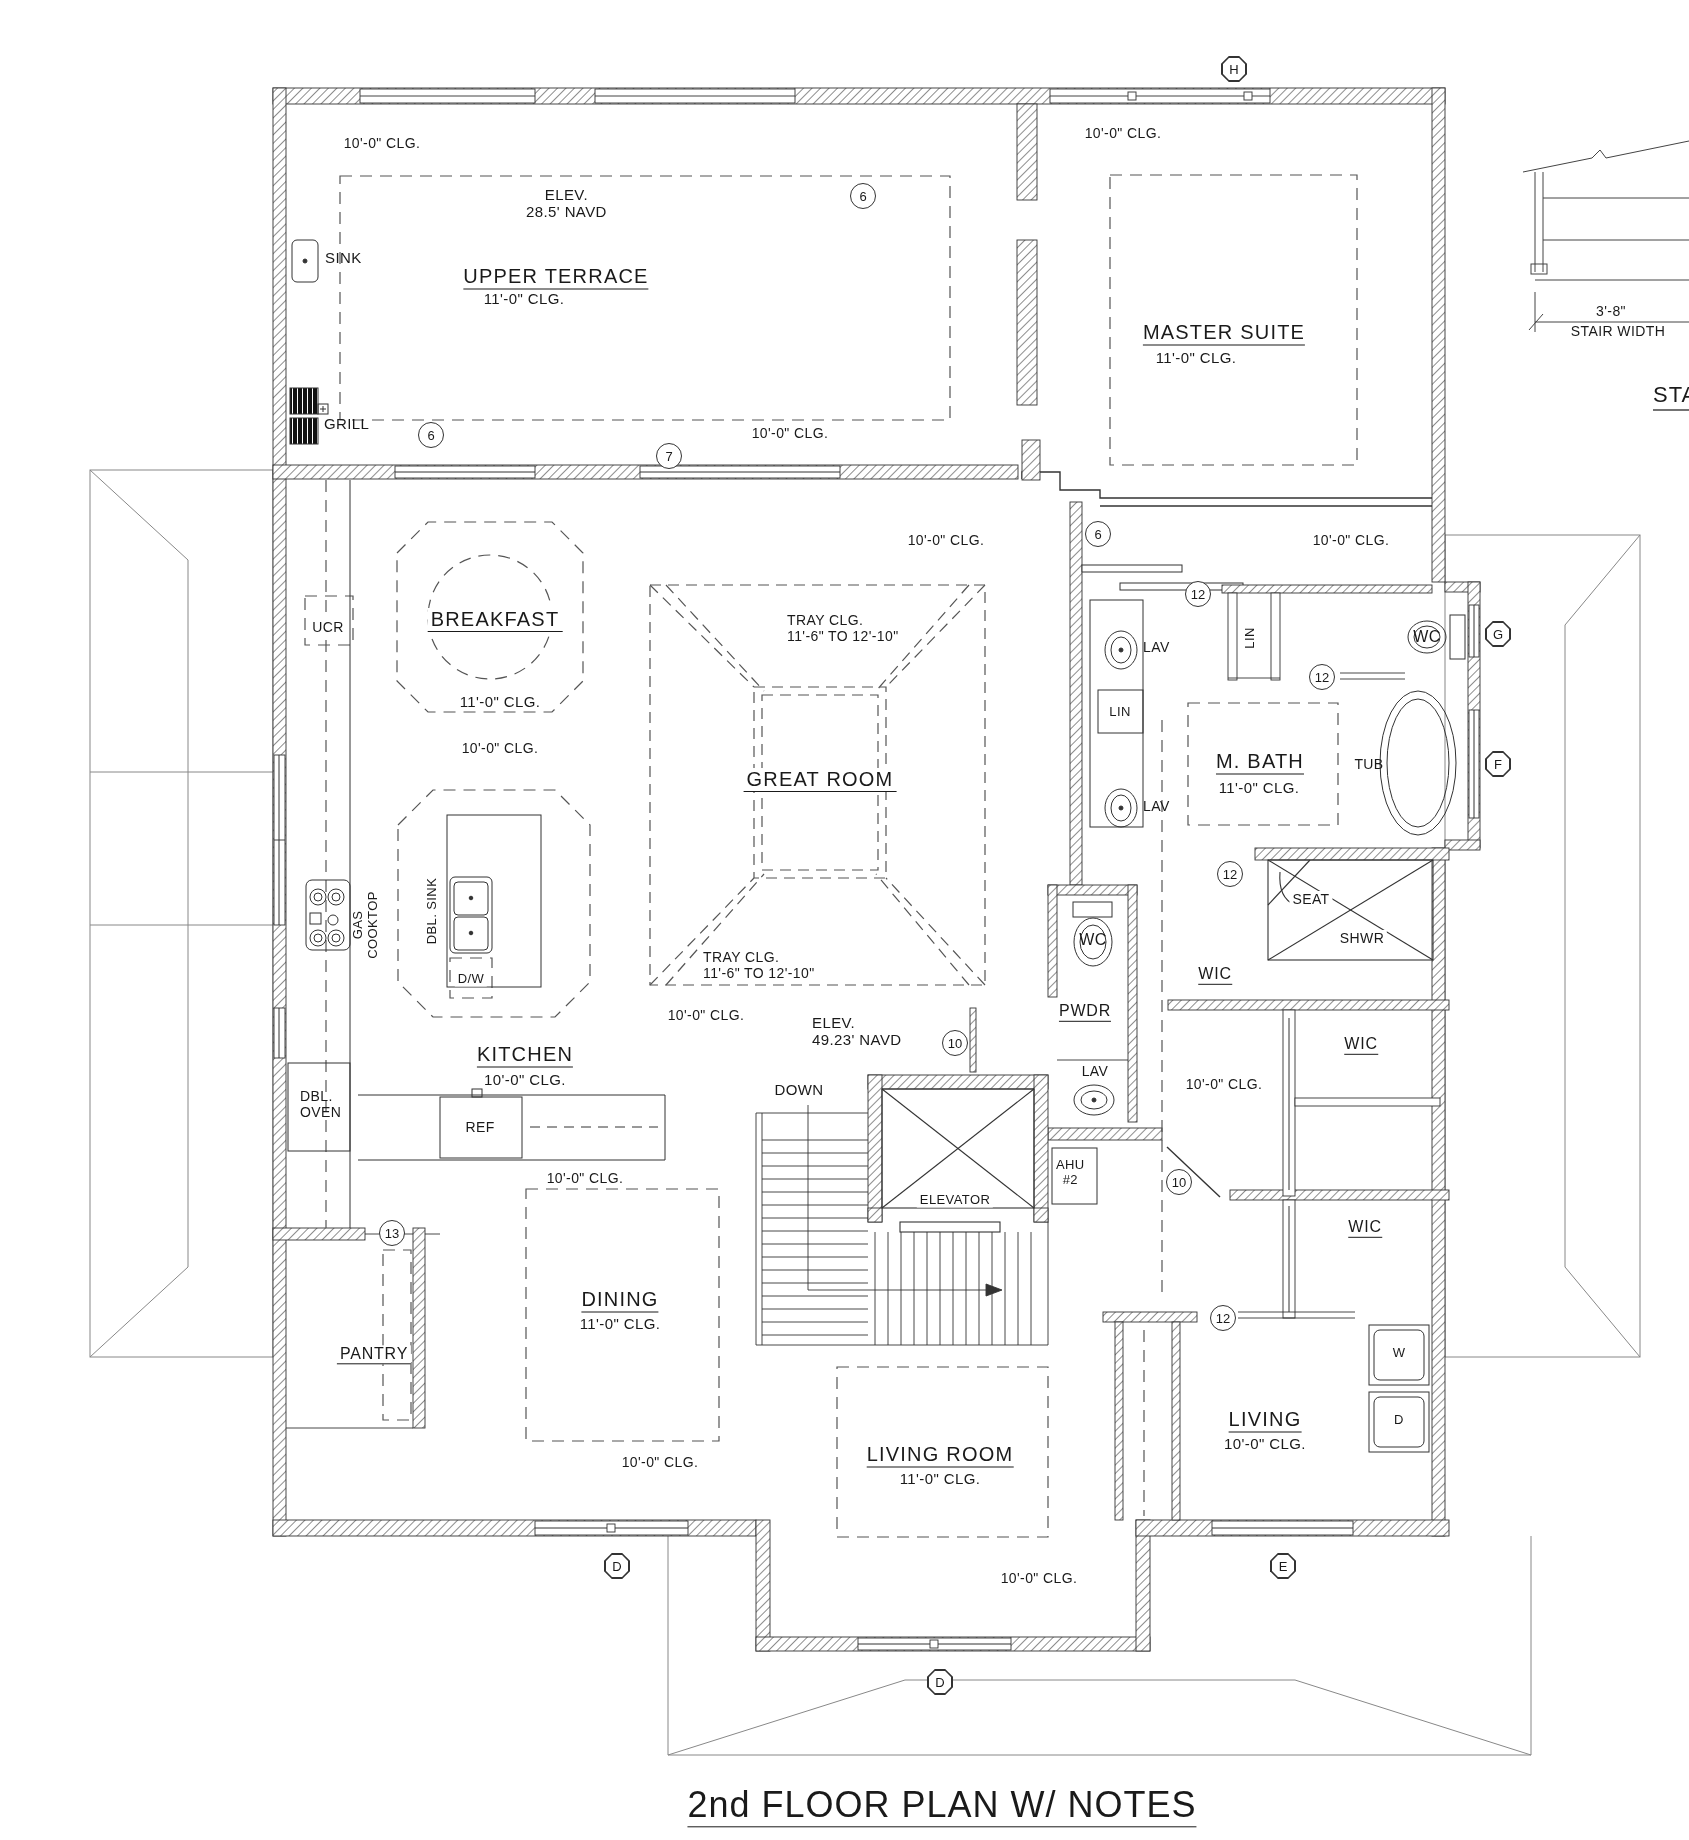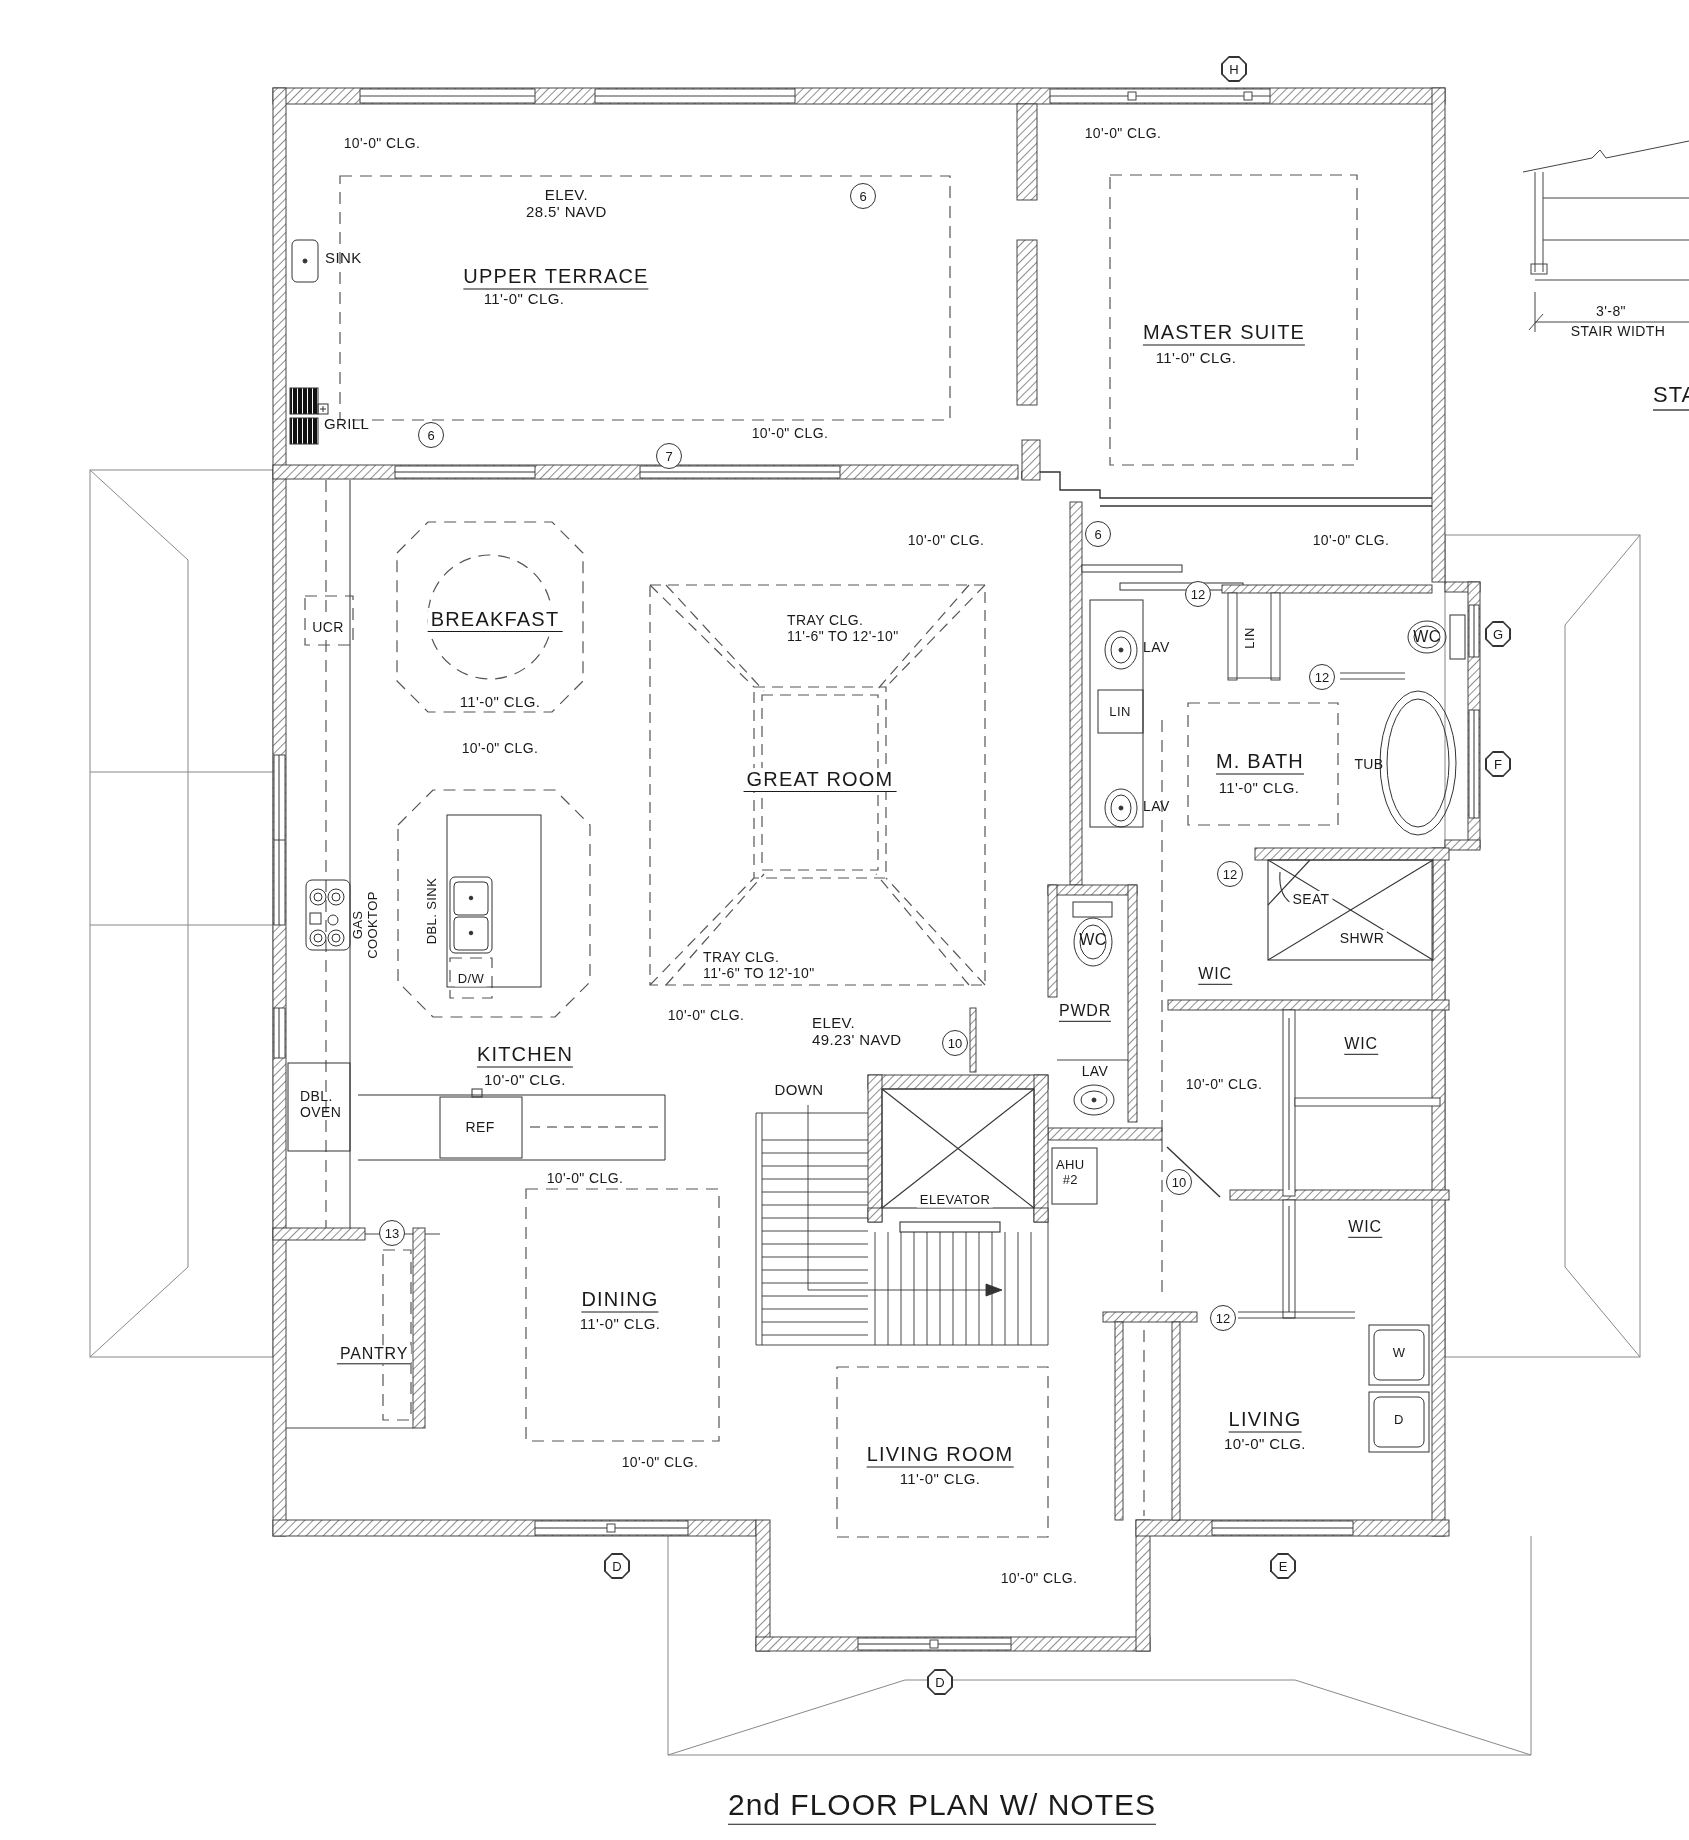--- a/index.html
+++ b/index.html
@@ -5,21 +5,21 @@
   html,body{margin:0;padding:0;background:#fff;}
   #plan{position:relative;width:1689px;height:1840px;background:#fff;overflow:hidden;
         font-family:"Liberation Sans", sans-serif;color:#1a1a1a;}
   svg{position:absolute;left:0;top:0;}
   .t{position:absolute;white-space:nowrap;color:#1a1a1a;letter-spacing:.4px;line-height:1.15;}
   .c{transform:translate(-50%,-50%);}
   .cl{transform:translate(0,-50%);}
   .vert{transform:translate(-50%,-50%) rotate(-90deg);}
   .s12{font-size:16px;} .s13{font-size:13px;} .s14{font-size:14px;} .s15{font-size:15px;}
   .s16{font-size:16px;letter-spacing:.8px;} .s20{font-size:20px;letter-spacing:1.2px;}
-  .s22{font-size:22px;letter-spacing:1px;} .s30{font-size:30px;letter-spacing:1px;}
+  .s22{font-size:22px;letter-spacing:1px;} .s30{font-size:36px;letter-spacing:1px;}
   .u{border-bottom:1.6px solid #1a1a1a;padding-bottom:1px;}
   .bgw{background:#fff;padding:0 3px;}
   .ctr{text-align:center;}
   .mark{position:absolute;width:24px;height:24px;transform:translate(-50%,-50%);
         border:1.4px solid #333;border-radius:50%;display:flex;align-items:center;
         justify-content:center;font-size:13px;background:#fff;}
   .oct{position:absolute;width:26px;height:26px;transform:translate(-50%,-50%);}
   .oct i{position:absolute;inset:0;background:#333;
        clip-path:polygon(30% 0,70% 0,100% 30%,100% 70%,70% 100%,30% 100%,0 70%,0 30%);}
   .oct b{position:absolute;inset:1.6px;background:#fff;font-weight:normal;font-style:normal;

